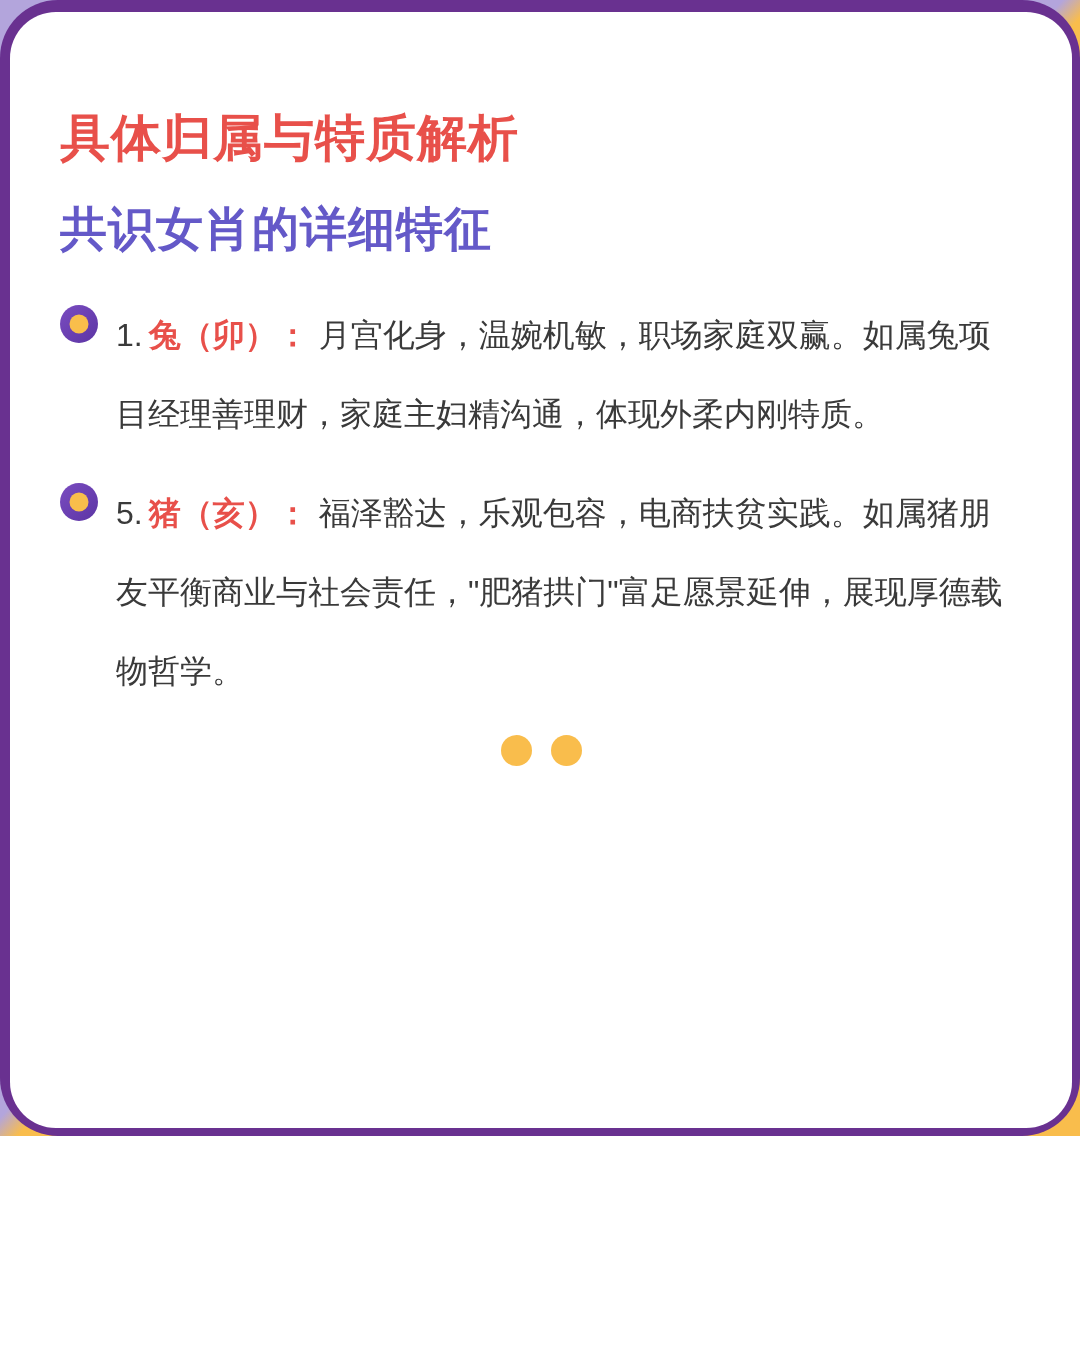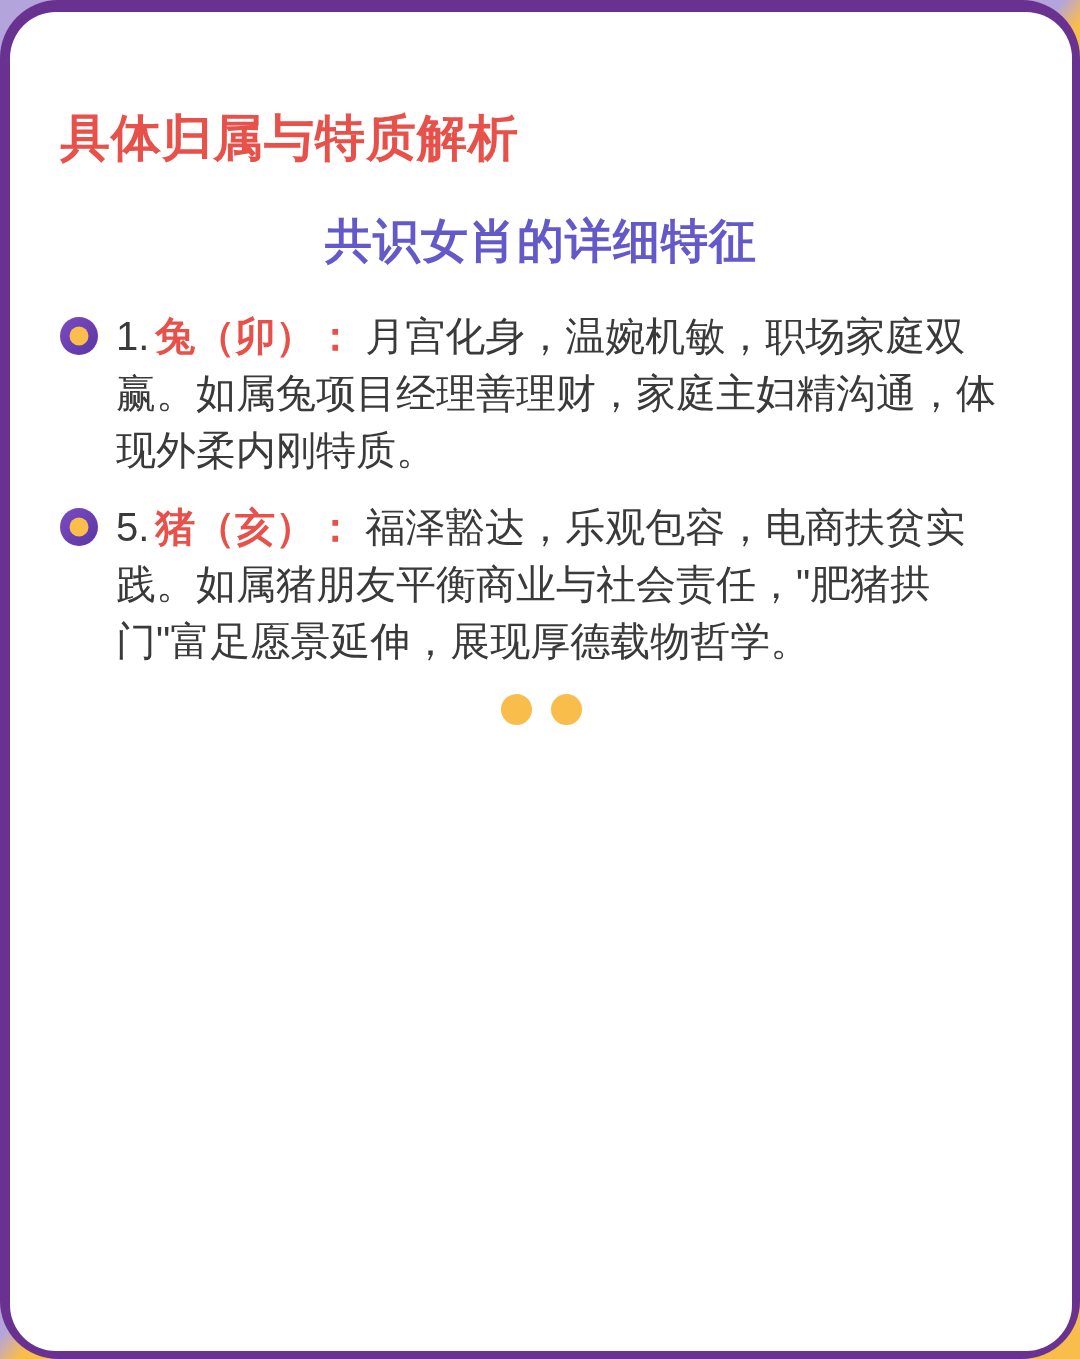--- a/index.html
+++ b/index.html
@@ -1,21 +1,21 @@
 <!DOCTYPE html>
 <html lang="zh"><head>
 <meta charset="utf-8">
 <style>
   html, body { margin: 0; padding: 0; }
   body {
     width: 1080px; height: 1359px;
     font-family: "Liberation Sans", "DejaVu Sans", sans-serif;
     overflow: hidden;
   }
-  .canvas { position: relative; width: 1080px; height: 1359px; }
+  .canvas { position: relative; width: 1080px; height: 1136px; }
 
   
   .bg {
     position: absolute; inset: 0;
     background: linear-gradient(to bottom right, #b3a5dc 0%, #b3a5dc 49.2%, #f9bd4c 50.8%, #f9bd4c 100%);
   }
 
   
   .frame {
     position: absolute; inset: 0;
@@ -31,31 +31,31 @@
   }
 
   .content { padding: 96px 50px 0 50px; }
 
   .title-main {
     margin: 0;
     font-size: 50px; line-height: 60px; font-weight: 800;
     color: #e8504a; letter-spacing: 1px;
   }
   .title-sub {
-    margin: 44px 0 0 0;
+    margin: 32px 0 0 0;
     font-size: 47px; line-height: 58px; font-weight: 800;
-    color: #6459c8; letter-spacing: 1px; text-align: center;
+    color: #6459c8; letter-spacing: 1px;
   }
 
   ul.zodiac-list { list-style: none; margin: 38px 0 0 0; padding: 0; }
   ul.zodiac-list li {
     position: relative;
     padding-left: 56px;
     margin: 0 12px 20px 0;
-    font-size: 40px; line-height: 57px;
+    font-size: 32px; line-height: 79px;
     color: #3a3a3a;
     font-weight: 500;
   }
   .bullet {
     position: absolute; left: 0; top: 9px;
     width: 38px; height: 38px; border-radius: 50%;
     background: linear-gradient(135deg, #7a4cc0 0%, #5c35a4 100%);
   }
   .bullet .bullet-dot {
     position: absolute; left: 50%; top: 50%;

